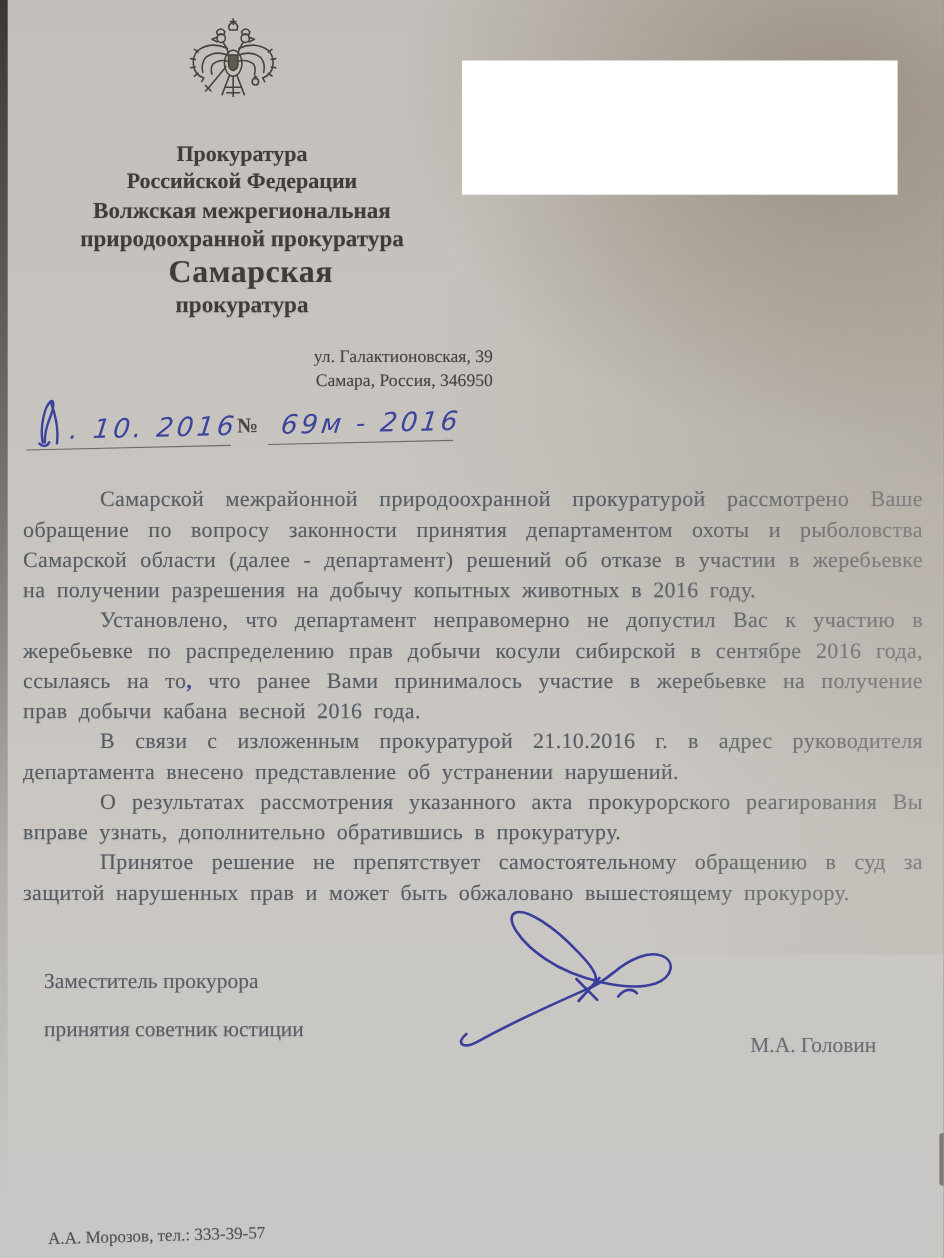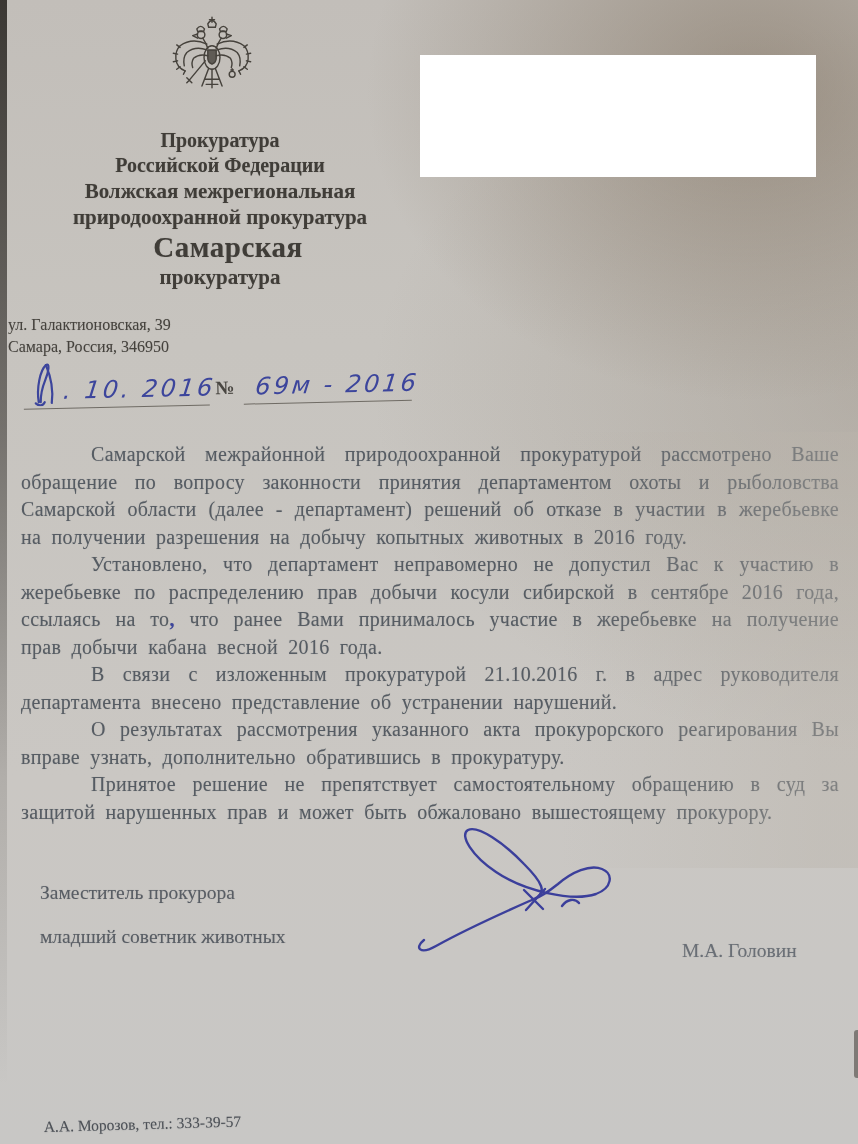--- a/index.html
+++ b/index.html
@@ -26,21 +26,21 @@
     position:absolute;left:8px;top:108px;width:424px;
     text-align:center;color:#403d38;font-weight:bold;
     text-shadow:0 0.3px 1px rgba(40,38,34,0.25);
     margin-top:20px;
   }
   .lh-s{font-size:20px;line-height:25px;}
   .lh-m{font-size:21px;line-height:26px;}
   .lh-big{font-size:29px;line-height:34px;letter-spacing:0.5px;padding-left:16px;}
   .address{
     position:absolute;left:8px;top:314px;width:440px;
-    text-align:left;color:#45423d;font-size:16px;line-height:22px;
+    text-align:right;color:#45423d;font-size:16px;line-height:22px;
     text-shadow:0 0.3px 1px rgba(40,38,34,0.2);
   }
   .dateline{
     position:absolute;left:8px;top:366px;width:410px;height:48px;
     transform:rotate(-1.3deg);transform-origin:left bottom;
   }
   .u-line{position:absolute;bottom:4px;height:42px;border-bottom:1.7px solid #6f6b64;}
   .u1{left:16px;width:186px;}
   .u2{left:236px;width:168px;}
   .numsign{
@@ -166,18 +166,18 @@
 
   <svg class="signature-svg" width="252" height="150" viewBox="0 0 252 150">
     <g stroke="#3b3f9b" fill="none" stroke-width="2.4" stroke-linecap="round">
       <path d="M28 128 C 18 136 24 143 40 134 C 74 115 120 95 138 87 C 152 81 146 70 128 52 C 108 31 82 13 72 18 C 63 23 76 44 100 60 C 128 79 176 90 200 82 C 216 76 218 62 206 57 C 194 52 176 60 162 72 C 152 80 144 85 138 87"></path>
       <path d="M128 78 L147 97 M149 77 L130 98"></path>
       <path d="M166 94 C 171 87 179 86 183 91"></path>
     </g>
   </svg>
 
   <div class="sig-pos1">Заместитель прокурора</div>
-  <div class="sig-pos2">младший советник животных</div>
+  <div class="sig-pos2">принятия советник юстиции</div>
   <div class="sig-name">М.А. Головин</div>
 
   <div class="footer-line">А.А. Морозов, тел.: 333-39-57</div>
 
 </div>
 
 </body></html>

